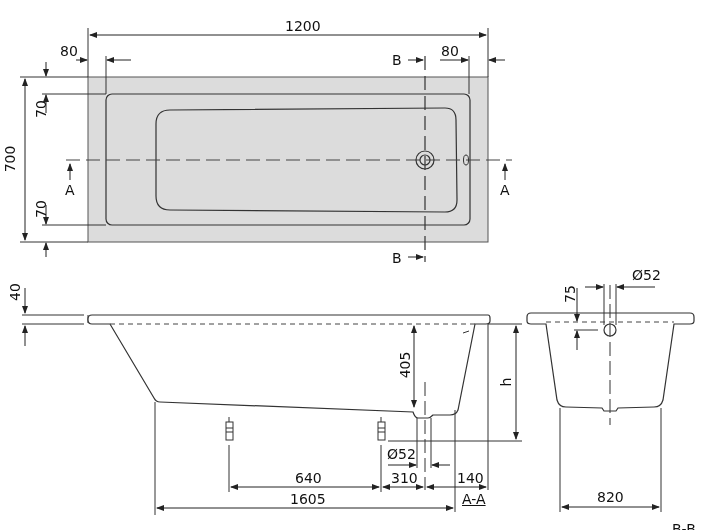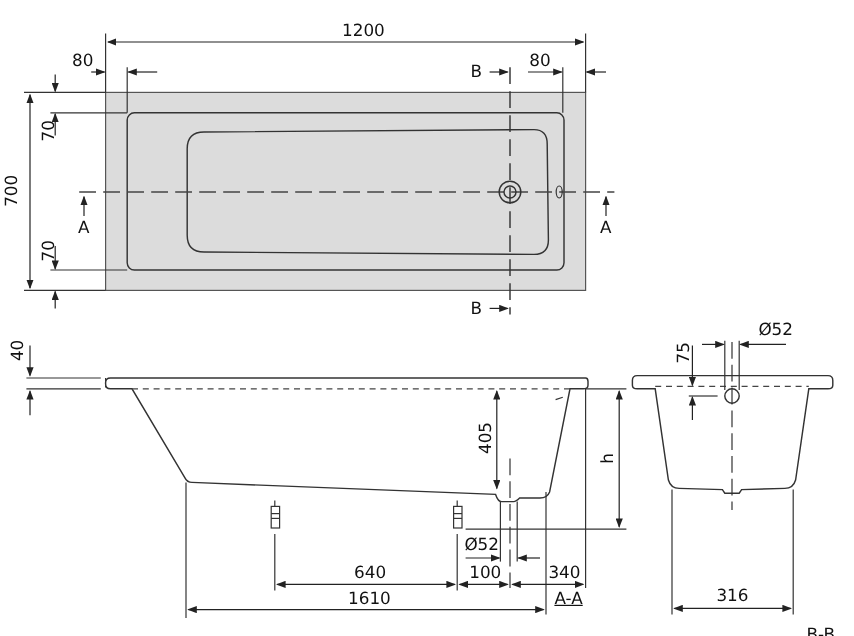--- a/index.html
+++ b/index.html
@@ -134,21 +134,21 @@
 <span class="lbl" style="left:65px;top:183px;">A</span>
 <span class="lbl" style="left:500px;top:183px;">A</span>
 <span class="lbl" style="left:392px;top:53px;">B</span>
 <span class="lbl" style="left:392px;top:251px;">B</span>
 
 <span class="lbl rot" style="left:6px;top:285px;">40</span>
 <span class="lbl rot" style="left:392px;top:358px;">405</span>
 <span class="lbl rot" style="left:502px;top:375px;">h</span>
 <span class="lbl" style="left:387px;top:447px;">Ø52</span>
 <span class="lbl" style="left:295px;top:471px;">640</span>
-<span class="lbl" style="left:391px;top:471px;">100</span>
-<span class="lbl" style="left:457px;top:471px;">340</span>
-<span class="lbl" style="left:290px;top:492px;">1610</span>
+<span class="lbl" style="left:391px;top:471px;">310</span>
+<span class="lbl" style="left:457px;top:471px;">140</span>
+<span class="lbl" style="left:290px;top:492px;">1605</span>
 <span class="lbl" style="left:462px;top:492px;text-decoration:underline;">A-A</span>
 
 <span class="lbl rot" style="left:561px;top:287px;">75</span>
 <span class="lbl" style="left:632px;top:268px;">Ø52</span>
-<span class="lbl" style="left:597px;top:490px;">316</span>
+<span class="lbl" style="left:597px;top:490px;">820</span>
 <span class="lbl" style="left:672px;top:522px;text-decoration:underline;">B-B</span>
 
 </body></html>

